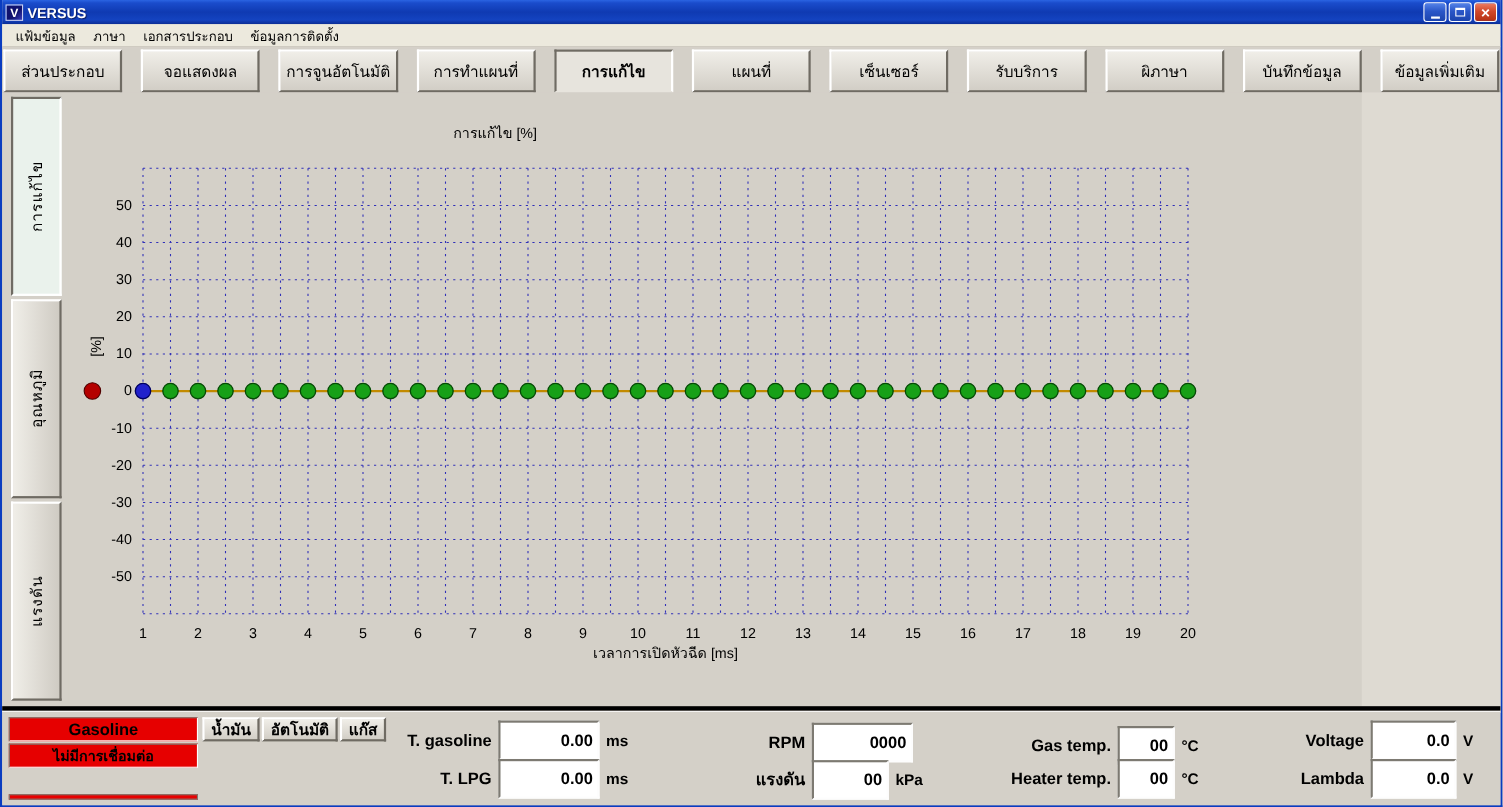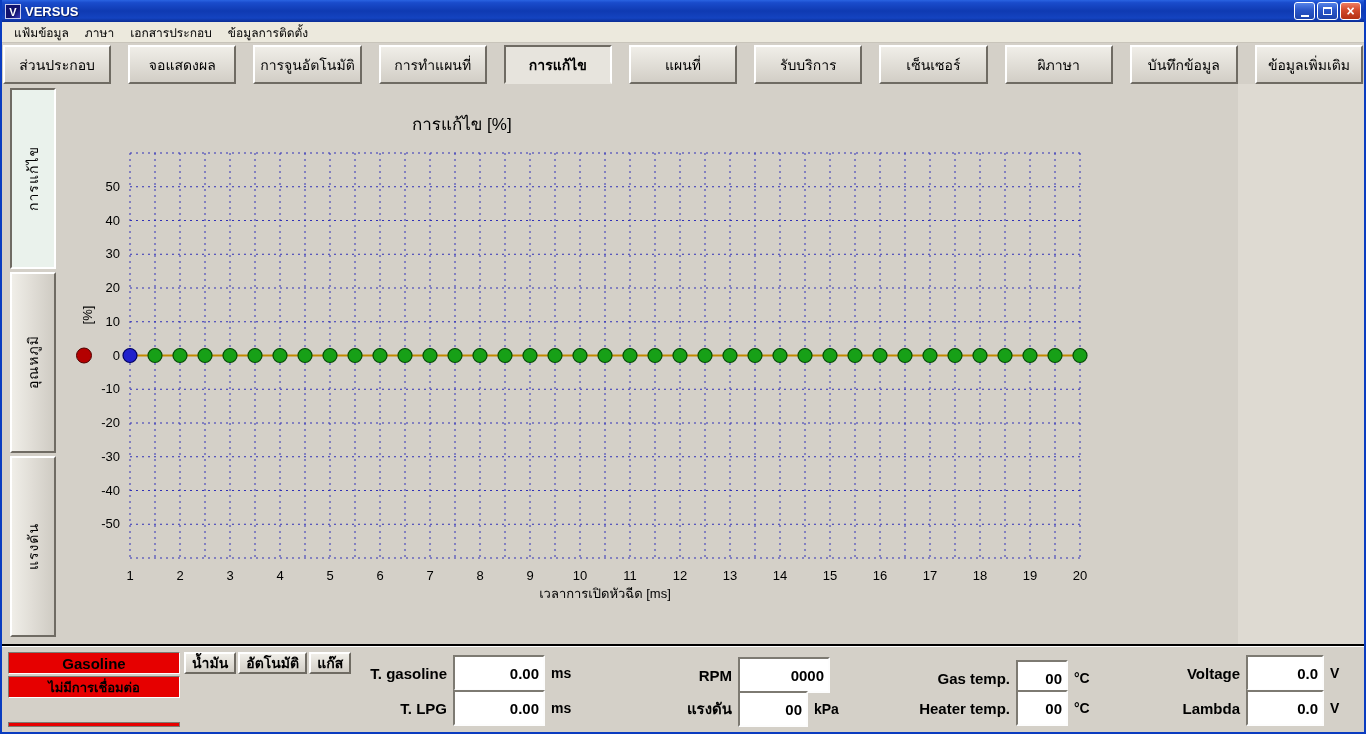--- a/index.html
+++ b/index.html
@@ -68,28 +68,28 @@
     box-sizing:border-box;font-size:14px;cursor:default;
   }
   .side-tab span{writing-mode:vertical-rl;transform:rotate(180deg);letter-spacing:1px;}
   .side-tab.active{
     background:#eaf2ec;
     border-color:#6f6b63 #ffffff #ffffff #6f6b63;
   }
 
   
   .chart{position:absolute;left:60px;top:6px;width:1045px;height:550px;background:#d4d0c8;}
-  .chart-title{position:absolute;left:350px;top:20px;font-size:17px;color:#000;}
+  .chart-title{position:absolute;left:350px;top:20px;font-size:13px;color:#000;}
   #chart-svg{position:absolute;left:0;top:30px;}
   #chart-svg text{font-family:"Liberation Sans","DejaVu Sans",sans-serif;}
 
   
   .statusbar{
     position:absolute;left:0;bottom:0;right:0;height:86px;background:#d4d0c8;
-    border-top:2px solid #000000;box-shadow:inset 0 1px 0 #ffffff;
+    border-top:4px solid #000000;box-shadow:inset 0 1px 0 #ffffff;
   }
   .ind{
     position:absolute;left:6px;width:172px;height:22px;background:#e60000;
     border:1px solid;border-color:#7d7a72 #fdfdfd #fdfdfd #7d7a72;
     display:flex;align-items:center;justify-content:center;color:#000;box-sizing:border-box;
   }
   .ind1{top:6px;font-size:15px;font-weight:bold;}
   .ind2{top:30px;font-size:13px;font-weight:bold;}
   .ind-strip{position:absolute;left:6px;top:76px;width:172px;height:5px;background:#e60000;
     border:1px solid #7d7a72;box-sizing:border-box;}
@@ -146,22 +146,22 @@
       <span class="menu-item">ข้อมูลการติดตั้ง</span>
     </div>
 
   <div class="tabbar" id="tab-bar">
       <div class="tab">ส่วนประกอบ</div>
       <div class="tab">จอแสดงผล</div>
       <div class="tab">การจูนอัตโนมัติ</div>
       <div class="tab">การทำแผนที่</div>
       <div class="tab active">การแก้ไข</div>
       <div class="tab">แผนที่</div>
+      <div class="tab">เซ็นเซอร์</div>
       <div class="tab">รับบริการ</div>
-      <div class="tab">เซ็นเซอร์</div>
       <div class="tab">ผิภาษา</div>
       <div class="tab">บันทึกข้อมูล</div>
       <div class="tab">ข้อมูลเพิ่มเติม</div>
     </div>
 
   <div class="content">
     <div class="right-strip"></div>
     <div class="side-tabs" id="side-tabs">
         <div class="side-tab active">
           <span>การแก้ไข</span>

